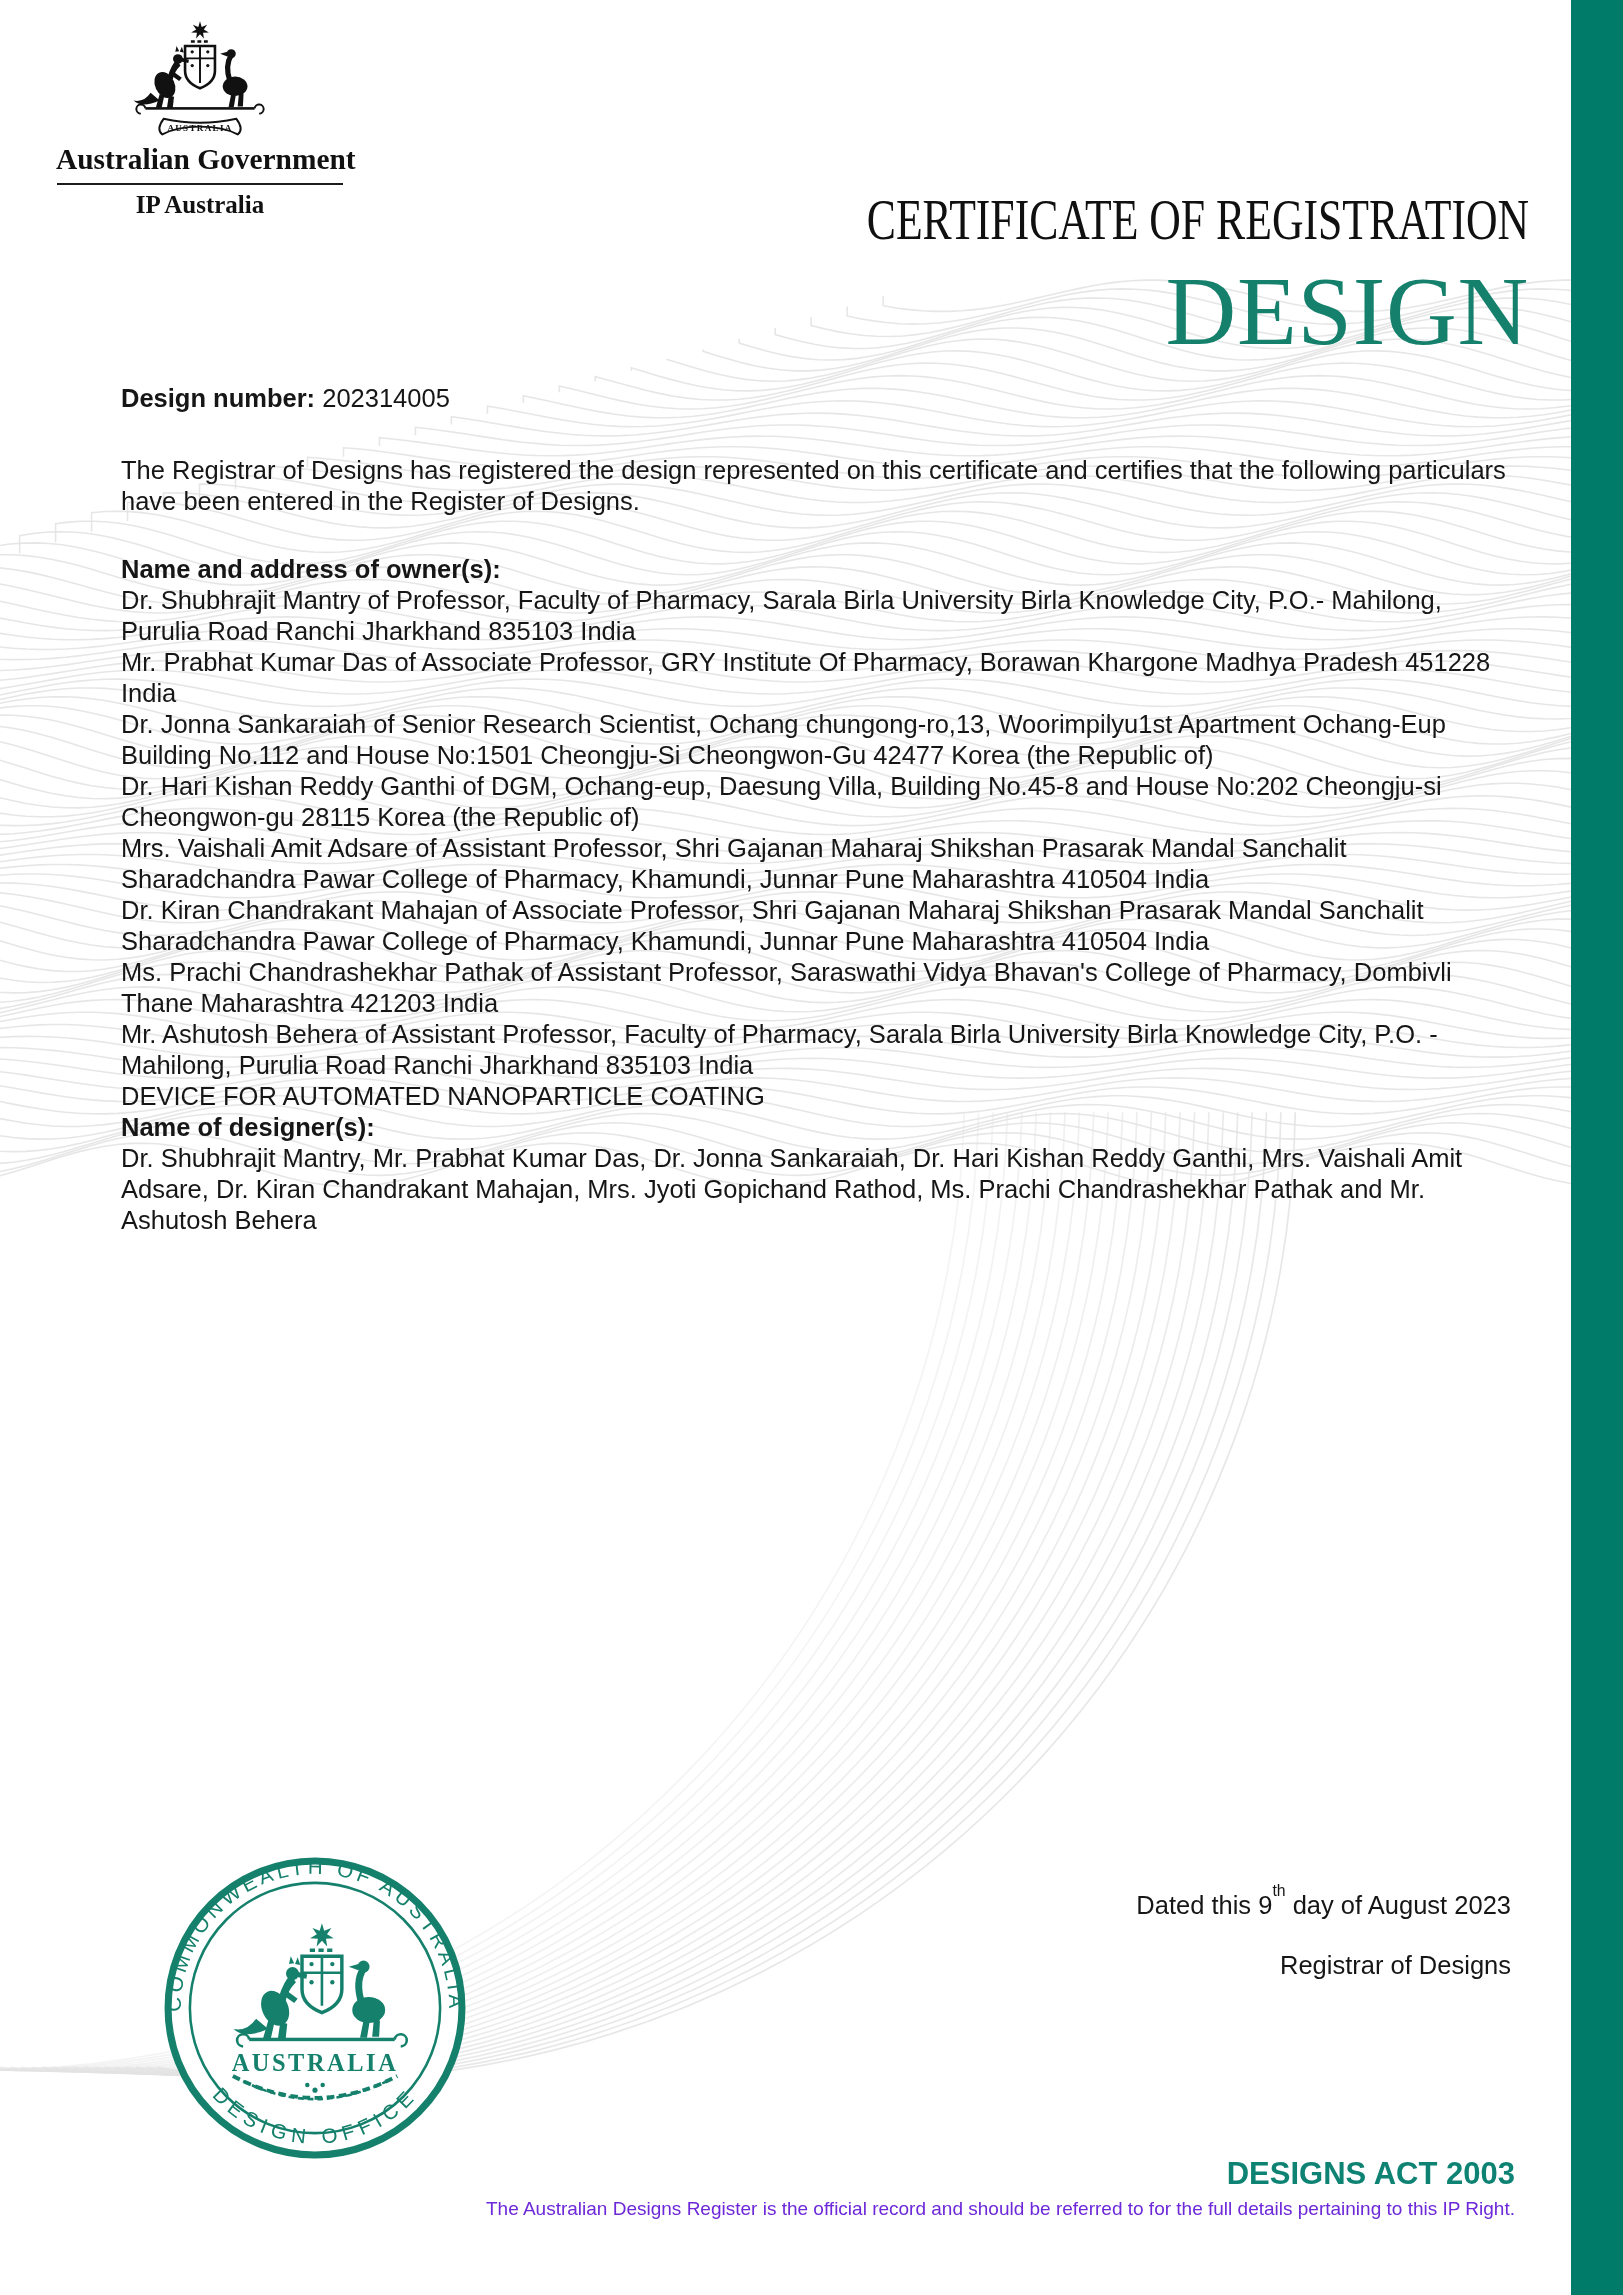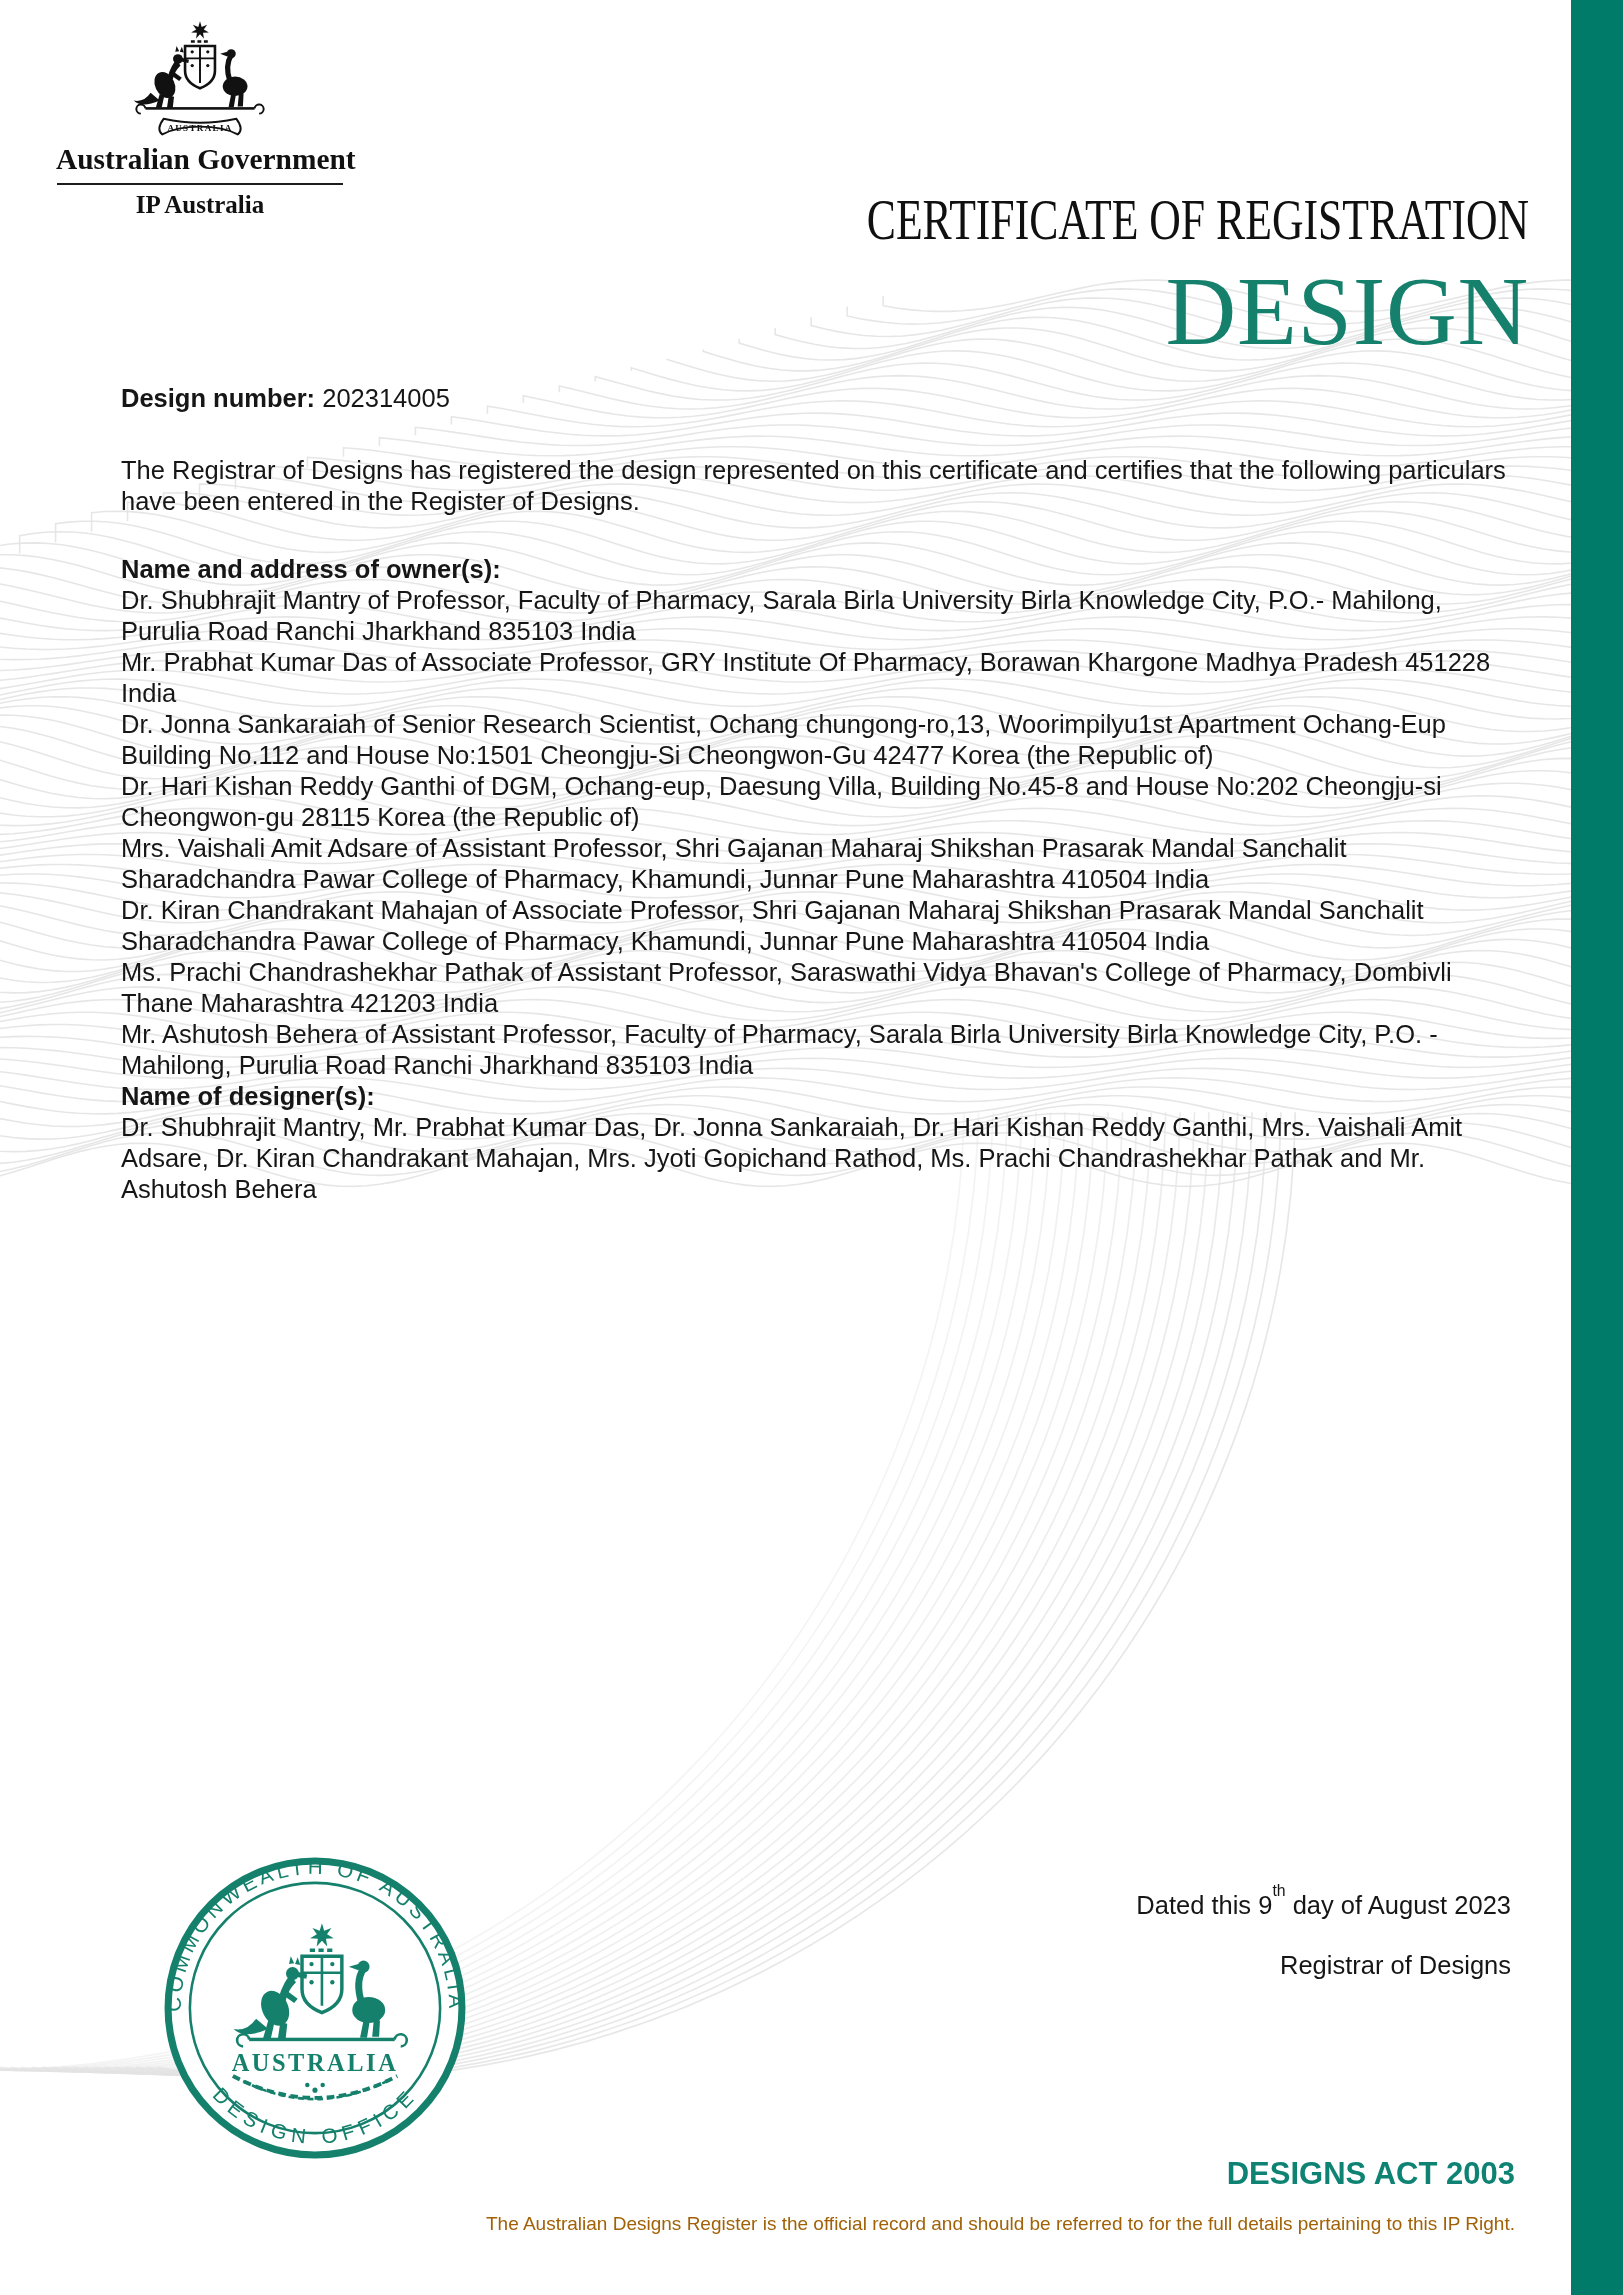--- a/index.html
+++ b/index.html
@@ -39,21 +39,21 @@
   .dated{position:absolute;top:1890px;right:112px;font-size:25.5px;z-index:3;white-space:nowrap;}
   .dated sup{font-size:62%;position:relative;top:-0.5em;}
   .registrar{position:absolute;top:1951px;right:112px;font-size:25.5px;z-index:3;white-space:nowrap;}
 
   
   .seal-svg{position:absolute;left:161px;top:1854px;width:308px;height:308px;z-index:3;color:#15806C;}
 
   
   .footer{position:absolute;left:121px;top:2157px;width:1394px;text-align:right;z-index:3;}
   .footer-act{font-size:31px;font-weight:bold;color:#0F8373;line-height:1.1;}
-  .footer-note{font-size:19px;color:#a16207;margin-top:22px;}
+  .footer-note{font-size:19px;color:#6d28d9;margin-top:7px;}
 
   .defs-holder{position:absolute;width:0;height:0;overflow:hidden;}
 </style>
 </head>
 <body>
 
 <svg class="defs-holder" aria-hidden="true">
   <defs>
     <g id="crest-core">
 
@@ -236,20 +236,21 @@
     <p class="sec-heading first">Name and address of owner(s):</p>
     <p class="owner">Dr. Shubhrajit Mantry of Professor, Faculty of Pharmacy, Sarala Birla University Birla Knowledge City, P.O.- Mahilong, Purulia Road Ranchi Jharkhand 835103 India</p>
     <p class="owner">Mr. Prabhat Kumar Das of Associate Professor, GRY Institute Of Pharmacy, Borawan Khargone Madhya Pradesh 451228 India</p>
     <p class="owner">Dr. Jonna Sankaraiah of Senior Research Scientist, Ochang chungong-ro,13, Woorimpilyu1st Apartment Ochang-Eup Building No.112 and House No:1501 Cheongju-Si Cheongwon-Gu 42477 Korea (the Republic of)</p>
     <p class="owner">Dr. Hari Kishan Reddy Ganthi of DGM, Ochang-eup, Daesung Villa, Building No.45-8 and House No:202 Cheongju-si Cheongwon-gu 28115 Korea (the Republic of)</p>
     <p class="owner">Mrs. Vaishali Amit Adsare of Assistant Professor, Shri Gajanan Maharaj Shikshan Prasarak Mandal Sanchalit Sharadchandra Pawar College of Pharmacy, Khamundi, Junnar Pune Maharashtra 410504 India</p>
     <p class="owner">Dr. Kiran Chandrakant Mahajan of Associate Professor, Shri Gajanan Maharaj Shikshan Prasarak Mandal Sanchalit Sharadchandra Pawar College of Pharmacy, Khamundi, Junnar Pune Maharashtra 410504 India</p>
     <p class="owner">Ms. Prachi Chandrashekhar Pathak of Assistant Professor, Saraswathi Vidya Bhavan's College of Pharmacy, Dombivli Thane Maharashtra 421203 India</p>
     <p class="owner">Mr. Ashutosh Behera of Assistant Professor, Faculty of Pharmacy, Sarala Birla University Birla Knowledge City, P.O. - Mahilong, Purulia Road Ranchi Jharkhand 835103 India</p>
 
+    <p class="plain-value">DEVICE FOR AUTOMATED NANOPARTICLE COATING</p>
 
     <p class="sec-heading">Name of designer(s):</p>
     <p class="plain-value">Dr. Shubhrajit Mantry, Mr. Prabhat Kumar Das, Dr. Jonna Sankaraiah, Dr. Hari Kishan Reddy Ganthi, Mrs. Vaishali Amit Adsare, Dr. Kiran Chandrakant Mahajan, Mrs. Jyoti Gopichand Rathod, Ms. Prachi Chandrashekhar Pathak and Mr. Ashutosh Behera</p>
   </div>
 
   <div class="dated">
     <span>Dated this </span><span>9</span><sup>th</sup><span> day of August 2023</span>
   </div>
   <div class="registrar">Registrar of Designs</div>
 

